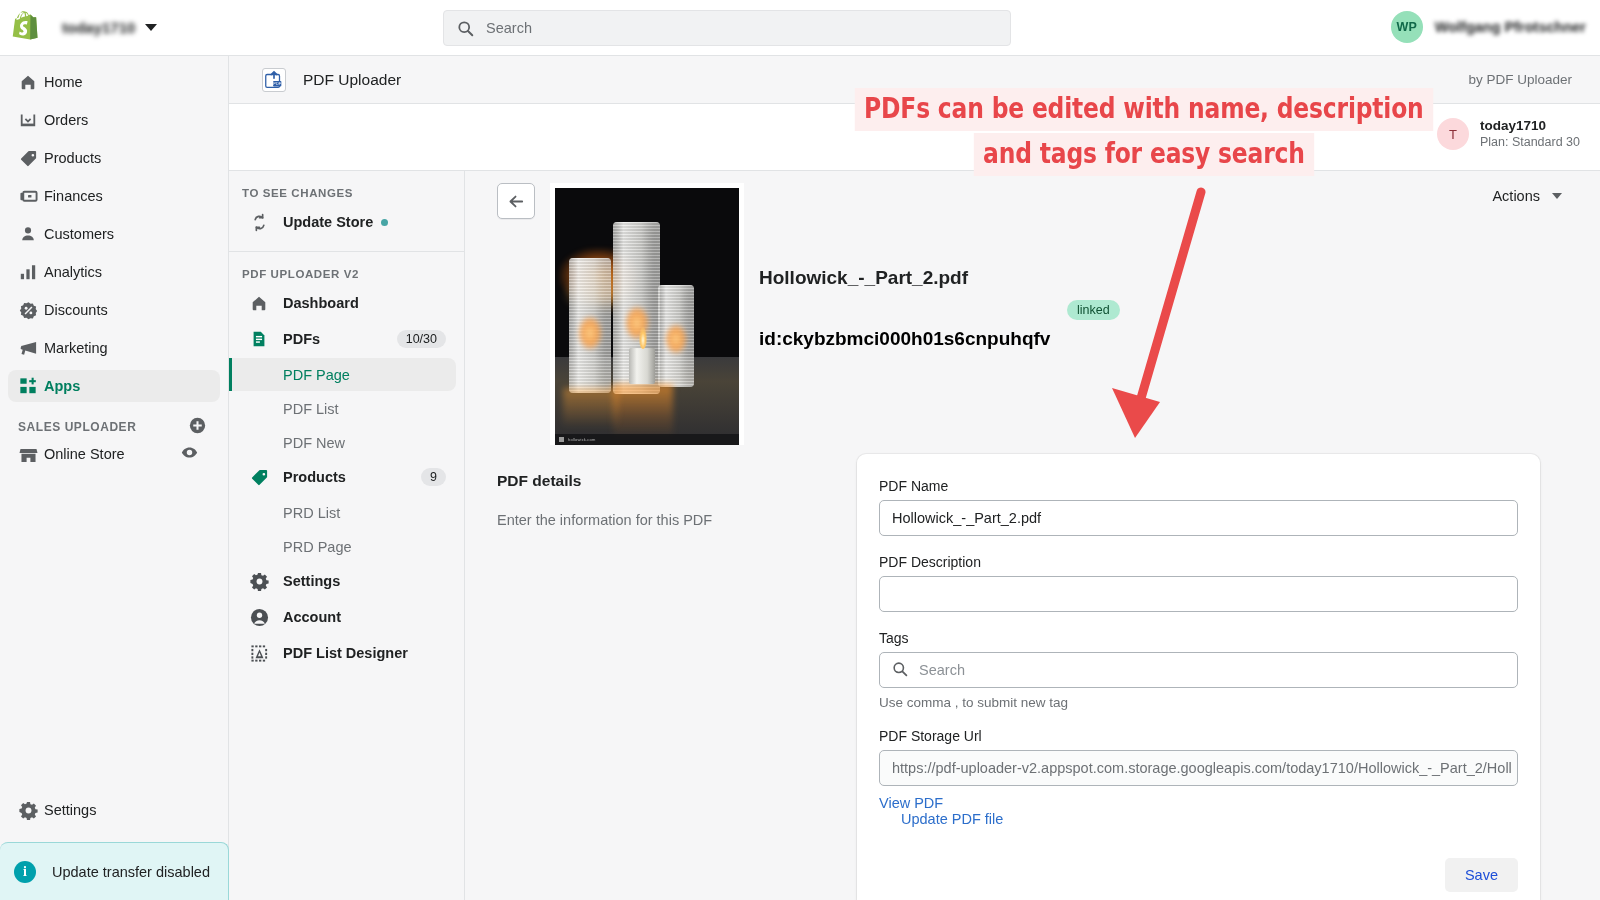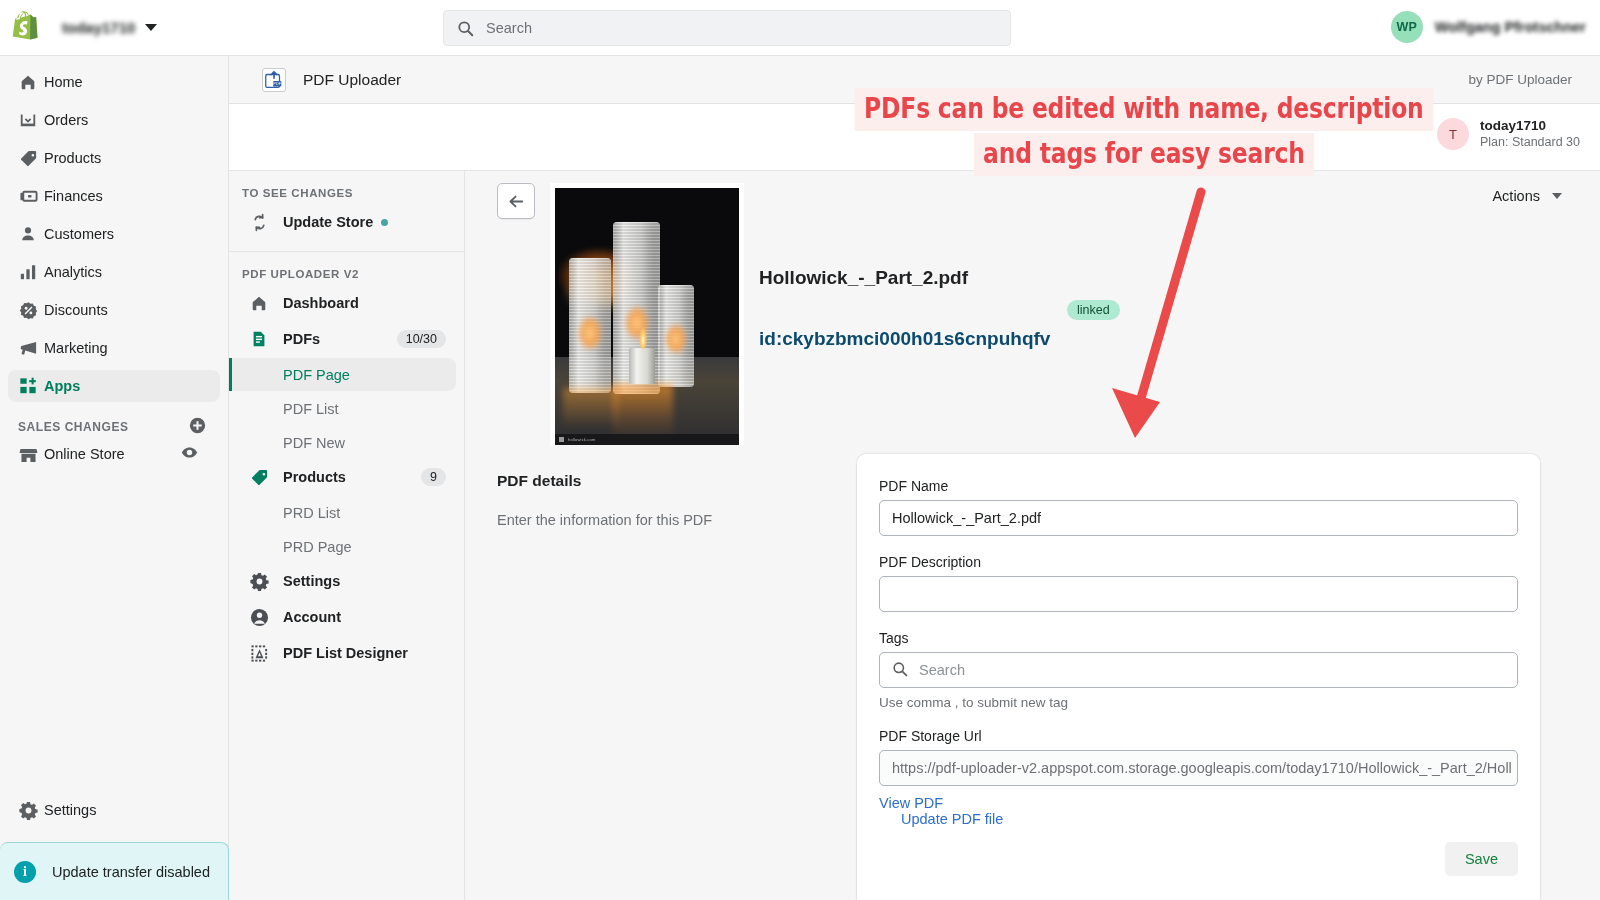--- a/index.html
+++ b/index.html
@@ -233,21 +233,21 @@
     background: rgba(20,20,22,.82);
     display:flex; align-items:center; padding-left: 4px;
   }
   .thumb-footer .sq { width:5px; height:5px; background:#9a9a9a; }
   .thumb-footer .tx { margin-left: 4px; font-size: 4px; color: #b5b5b5; letter-spacing:.2px; }
 
   .file-title {
     position: absolute; left: 294px; top: 96px; font-size: 19px; font-weight: 700; color: #202223;
   }
   .file-id {
-    position: absolute; left: 294px; top: 157px; font-size: 19px; font-weight: 700; color: #0c4a6e;
+    position: absolute; left: 294px; top: 157px; font-size: 19px; font-weight: 700; color: #000000;
   }
   .linked-badge {
     position: absolute; left: 602px; top: 129px;
     background: #aee9d1; color: #0f5132; border-radius: 10px;
     padding: 3px 10px; font-size: 12.5px;
   }
 
   .details-h {
     position: absolute; left: 32px; top: 301px; font-size: 15.5px; font-weight: 700; color: #202223;
   }
@@ -270,22 +270,22 @@
   }
   .fld.grey { background: #fafbfb; color: #6d7175; }
   .fld .ph { color: #8c9196; }
   .fld .searchico { margin-right: 11px; }
   .helper { font-size: 13.5px; color: #6d7175; margin-top: 7px; }
   .spacer-18 { height: 18px; }
   .links { margin-top: 9px; display: flex; flex-direction: column; }
   .links a { font-size: 14.5px; color: #2c6ecb; text-decoration: none; cursor: pointer; }
   .links a + a { margin-left: 22px; }
   .save-btn {
-    position: absolute; right: 22px; bottom: 24px;
-    background: #f1f1f1; color: #15803d; border: none; border-radius: 5px;
+    position: absolute; right: 22px; bottom: 8px;
+    background: #f1f1f1; color: #1d4ed8; border: none; border-radius: 5px;
     font-size: 14.5px; padding: 9px 20px; font-family: "Liberation Sans", sans-serif;
     cursor: default;
   }
 
   
   .anno {
     position: absolute; left: 687px; top: 88px; z-index: 40;
     text-align: center; pointer-events: none;
   }
   .anno .line {
@@ -418,21 +418,21 @@
             <rect x="1.5" y="11" width="7" height="7" fill="#007f5f"></rect>
             <rect x="11.5" y="11" width="7" height="7" fill="#007f5f"></rect>
             <rect x="14" y=".8" width="2.3" height="7.4" fill="#007f5f"></rect>
             <rect x="11.3" y="3.5" width="7.4" height="2.3" fill="#007f5f"></rect>
           </svg>
         </span>
         <span class="lbl">Apps</span>
       </div>
 
       <div class="nav-section">
-        <span>SALES CHANGES</span>
+        <span>SALES UPLOADER</span>
         <span class="plus">
           <svg width="17" height="17" viewBox="0 0 20 20">
               <circle cx="10" cy="10" r="9" fill="#5c5f62"></circle>
               <rect x="5" y="8.8" width="10" height="2.4" fill="#f6f6f7"></rect>
               <rect x="8.8" y="5" width="2.4" height="10" fill="#f6f6f7"></rect>
             </svg>
         </span>
       </div>
 
       <div class="nav-item" style="position:relative;">

